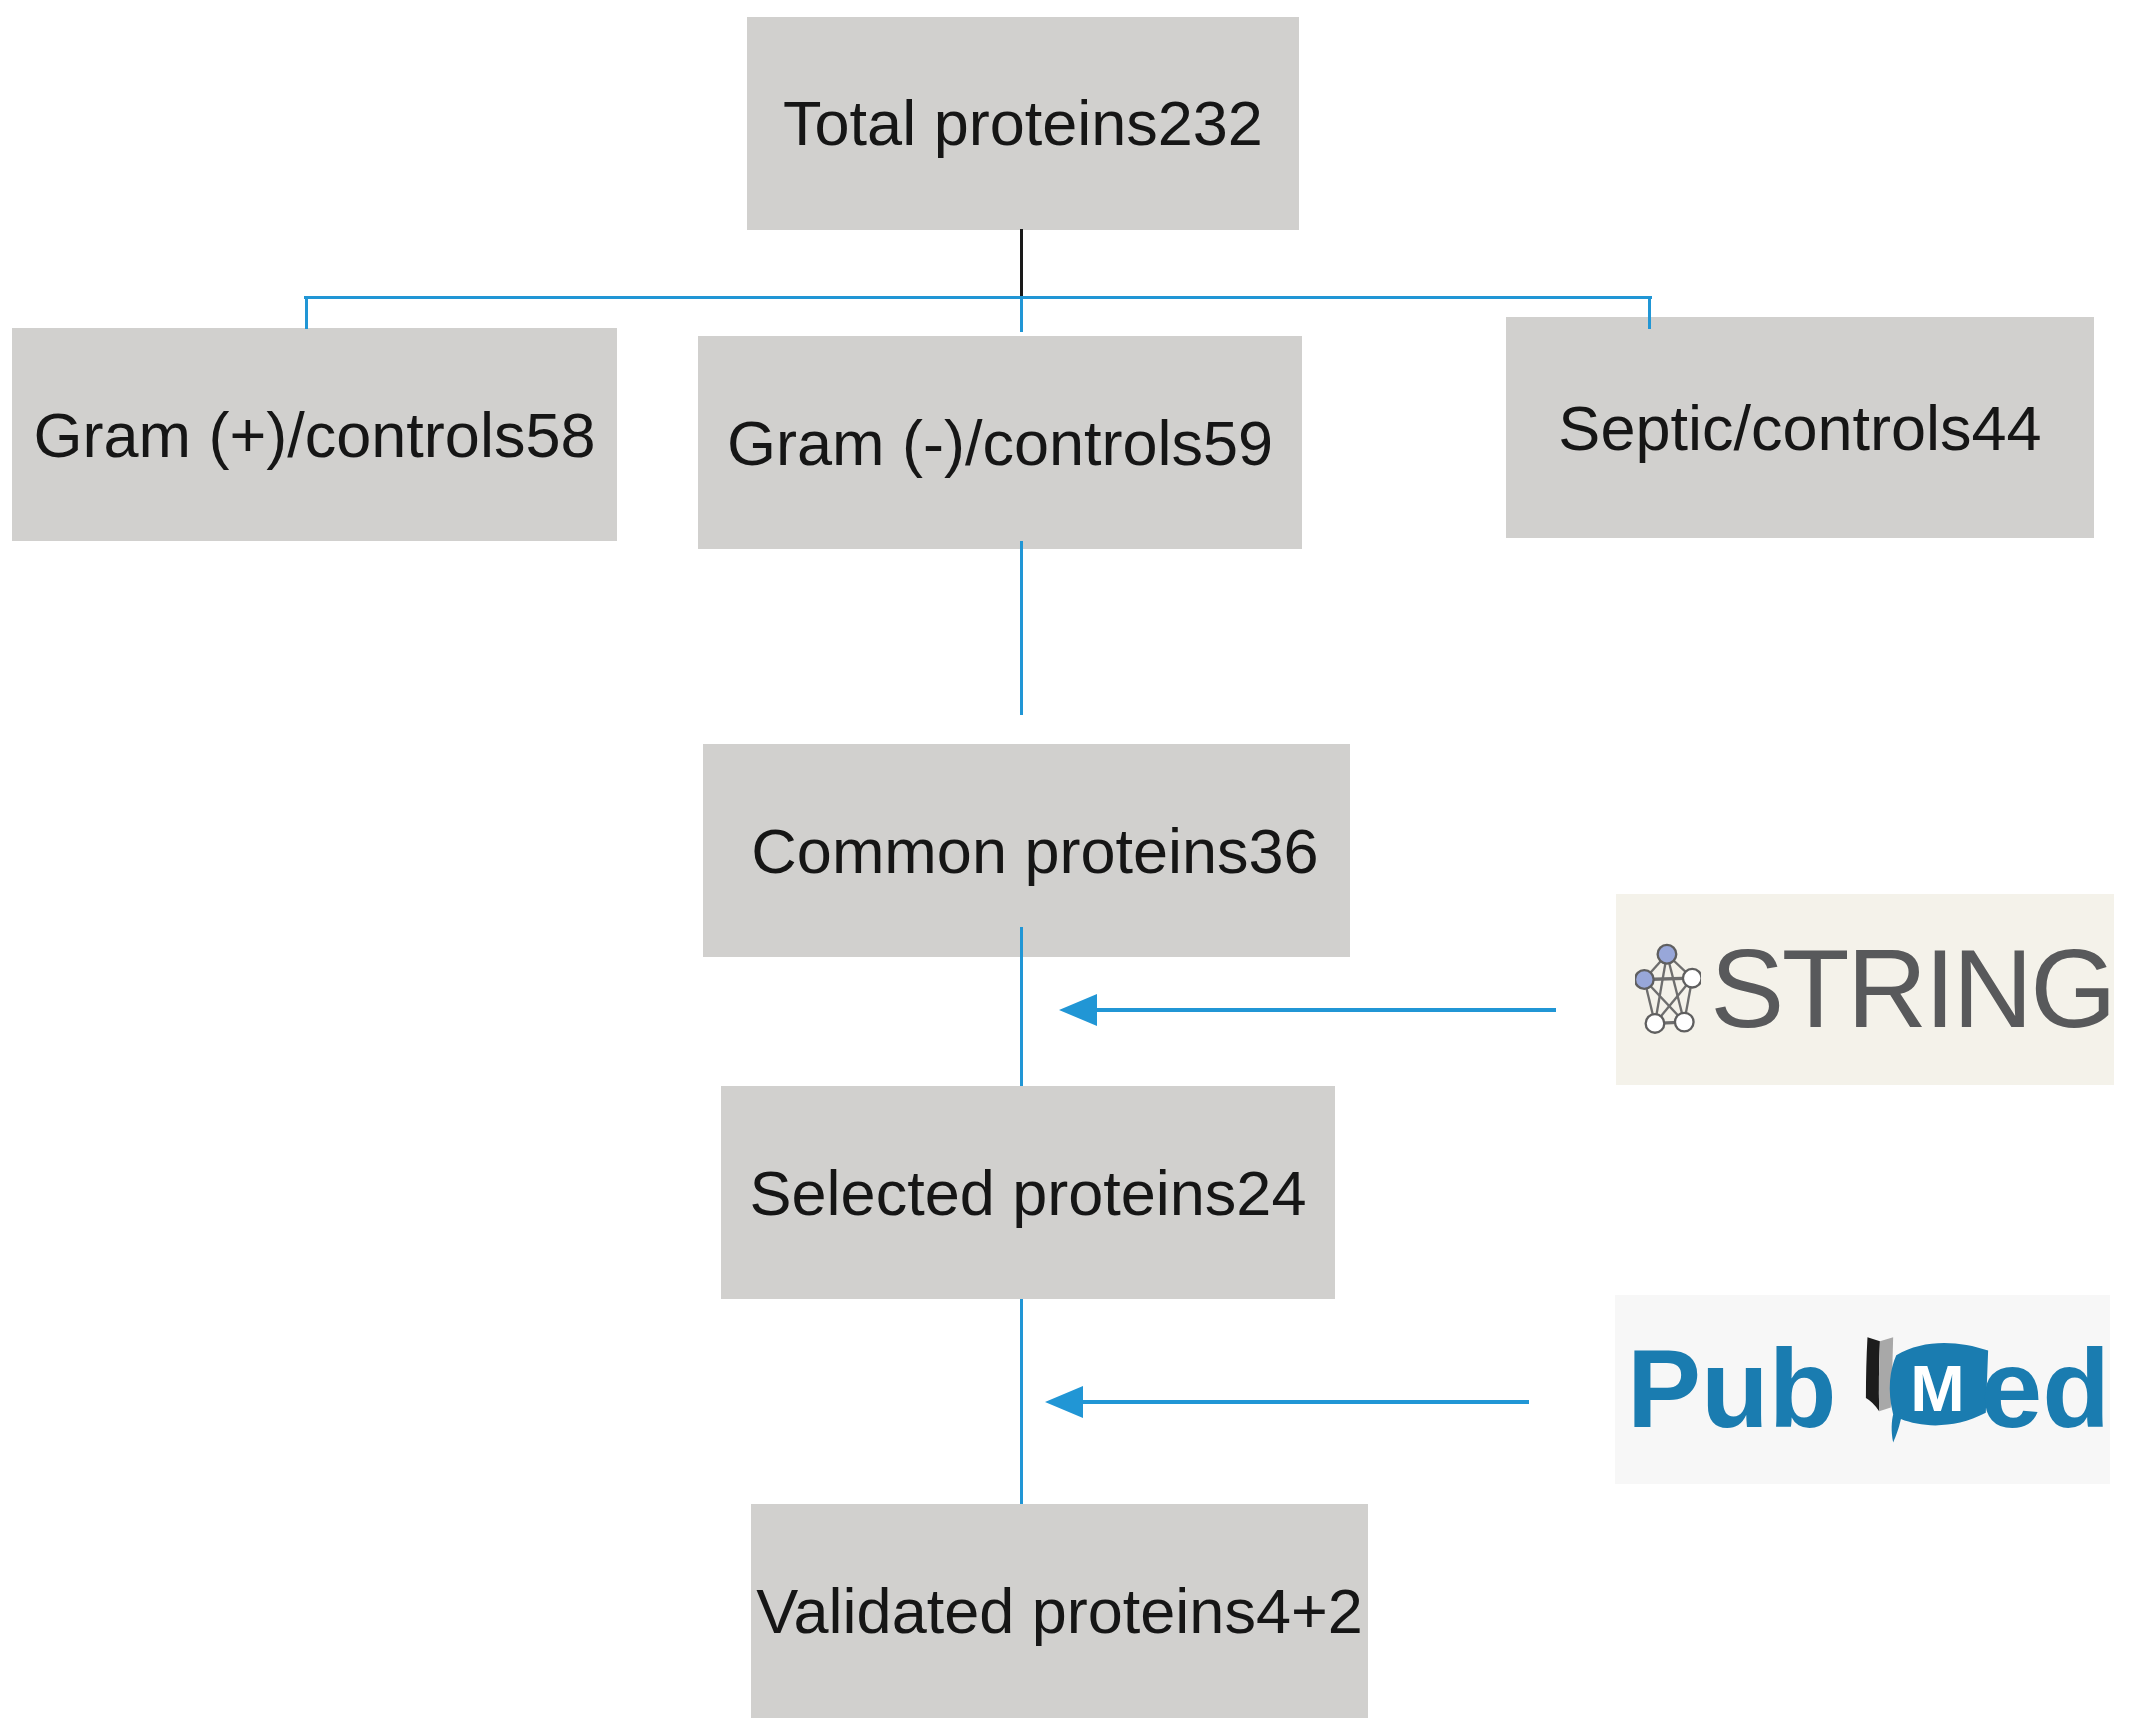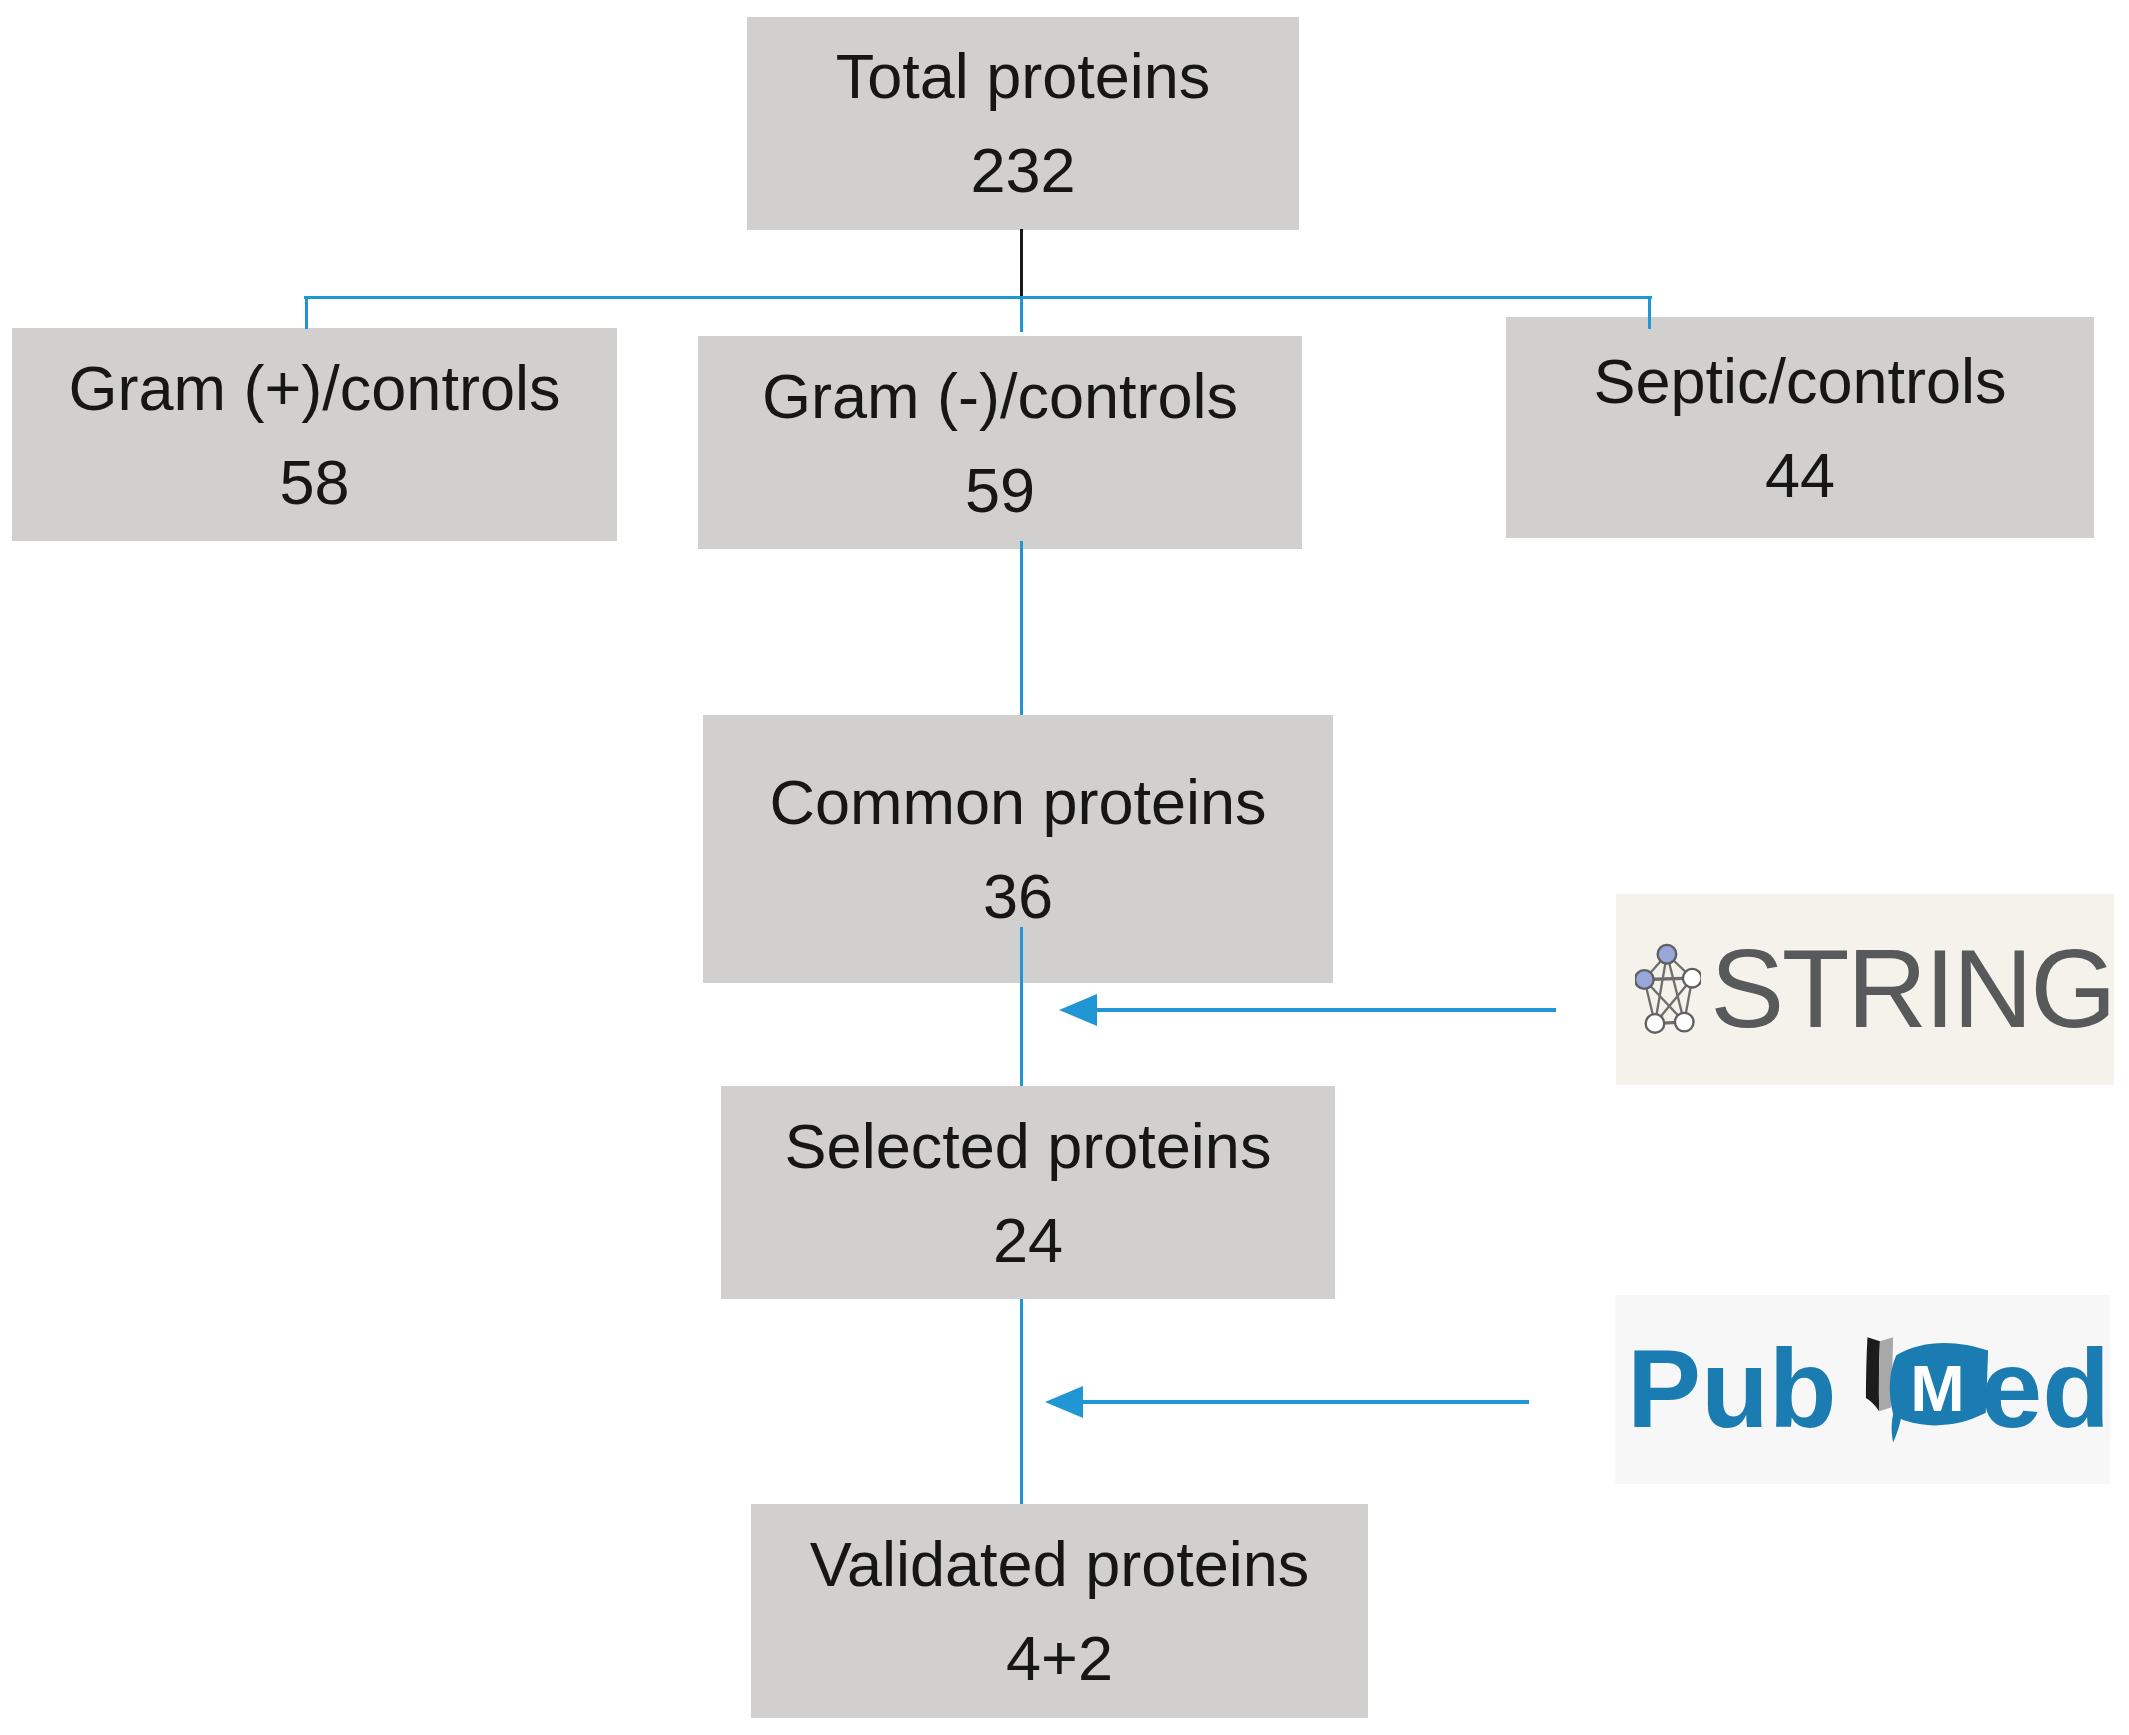--- a/index.html
+++ b/index.html
@@ -9,21 +9,21 @@
     height:1736px;
     background:#ffffff;
     font-family:"Liberation Sans","DejaVu Sans",sans-serif;
     overflow:hidden;
   }
   
   .fbox{
     position:absolute;
     background:#d1d0ce;
     display:flex;
-    flex-direction:column;
+    flex-direction:row;
     align-items:center;
     justify-content:center;
     text-align:center;
     color:#161616;
     font-size:63px;
     line-height:94px;
   }
   .fbox-label,.fbox-value{white-space:nowrap;}
   
   .vline,.hline{position:absolute;}
@@ -91,21 +91,21 @@
   <div class="fbox" style="left:698px;top:336px;width:604px;height:213px;">
     <div class="fbox-label">Gram (-)/controls</div>
     <div class="fbox-value">59</div>
   </div>
 
   <div class="fbox" style="left:1506px;top:317px;width:588px;height:221px;">
     <div class="fbox-label">Septic/controls</div>
     <div class="fbox-value">44</div>
   </div>
 
-  <div class="fbox" style="left:703px;top:715px;width:630px;height:268px;">
+  <div class="fbox" style="left:703px;top:744px;width:630px;height:213px;padding-left:17px;">
     <div class="fbox-label">Common proteins</div>
     <div class="fbox-value">36</div>
   </div>
 
   <div class="fbox" style="left:721px;top:1086px;width:614px;height:213px;">
     <div class="fbox-label">Selected proteins</div>
     <div class="fbox-value">24</div>
   </div>
 
   <div class="fbox" style="left:751px;top:1504px;width:617px;height:214px;">

